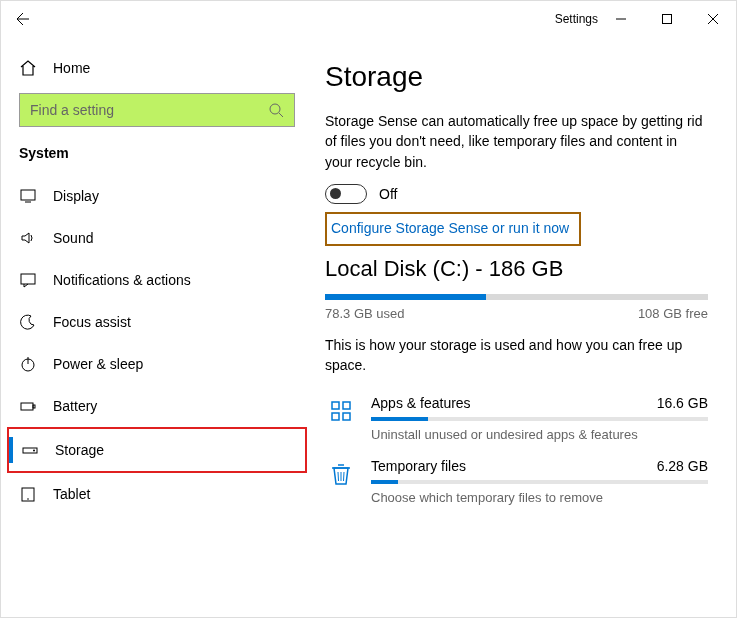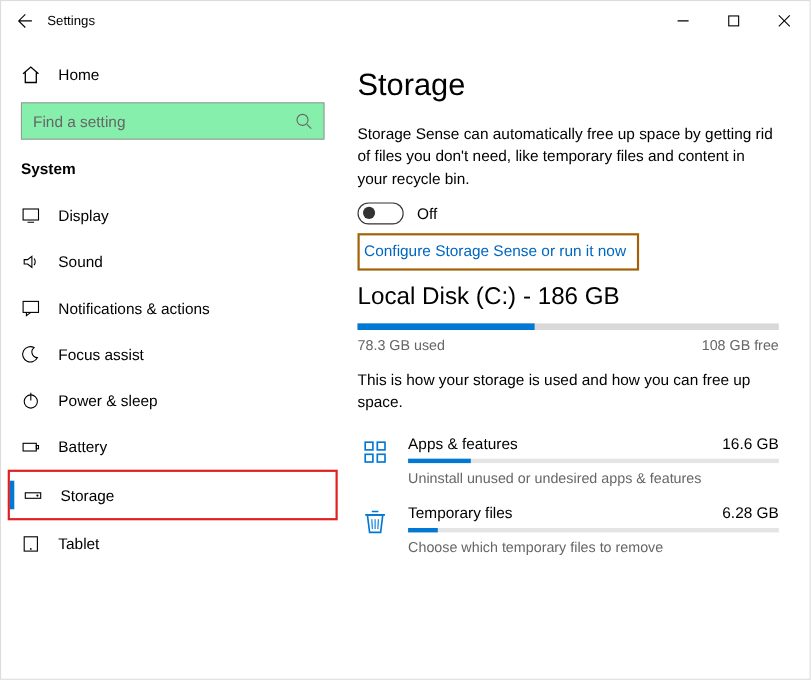--- a/index.html
+++ b/index.html
@@ -14,33 +14,33 @@
     border: 1px solid #ddd;
   }
   .titlebar {
     height: 36px;
     display: flex;
     align-items: center;
     padding: 0 0 0 14px;
     font-size: 12px;
   }
   .titlebar .back { width: 28px; display:flex; align-items:center; }
-  .titlebar .title { flex: 1; }
+  .titlebar .title { flex: 1; text-align: right; }
   .win-controls { display: flex; }
   .win-btn { width: 46px; height: 32px; display:flex; align-items:center; justify-content:center; }
   .layout { display: flex; height: calc(100% - 36px); }
   .sidebar { width: 312px; padding: 14px 0 0 0; overflow:hidden; }
   .home-row { display:flex; align-items:center; padding: 8px 18px; gap: 16px; }
   .home-row .icon { width:18px; display:flex; }
   .search-wrap { padding: 8px 18px 14px 18px; }
   .search {
     width: 276px; height: 34px; border: 1px solid #999;
     display:flex; align-items:center; padding: 0 10px;
     justify-content: space-between; color:#666; font-size:14px;
-    background:#86efac;
+    background:#bef264;
   }
   .section-label { font-weight:600; padding: 4px 18px 14px 18px; }
   .nav-item {
     display:flex; align-items:center; gap:16px;
     padding: 12px 18px; font-size:14px; position:relative;
   }
   .nav-item .icon { width:18px; display:flex; }
   .nav-item.selected::before {
     content:""; position:absolute; left:0; top:8px; bottom:8px;
     width:4px; background:#0078d4;

